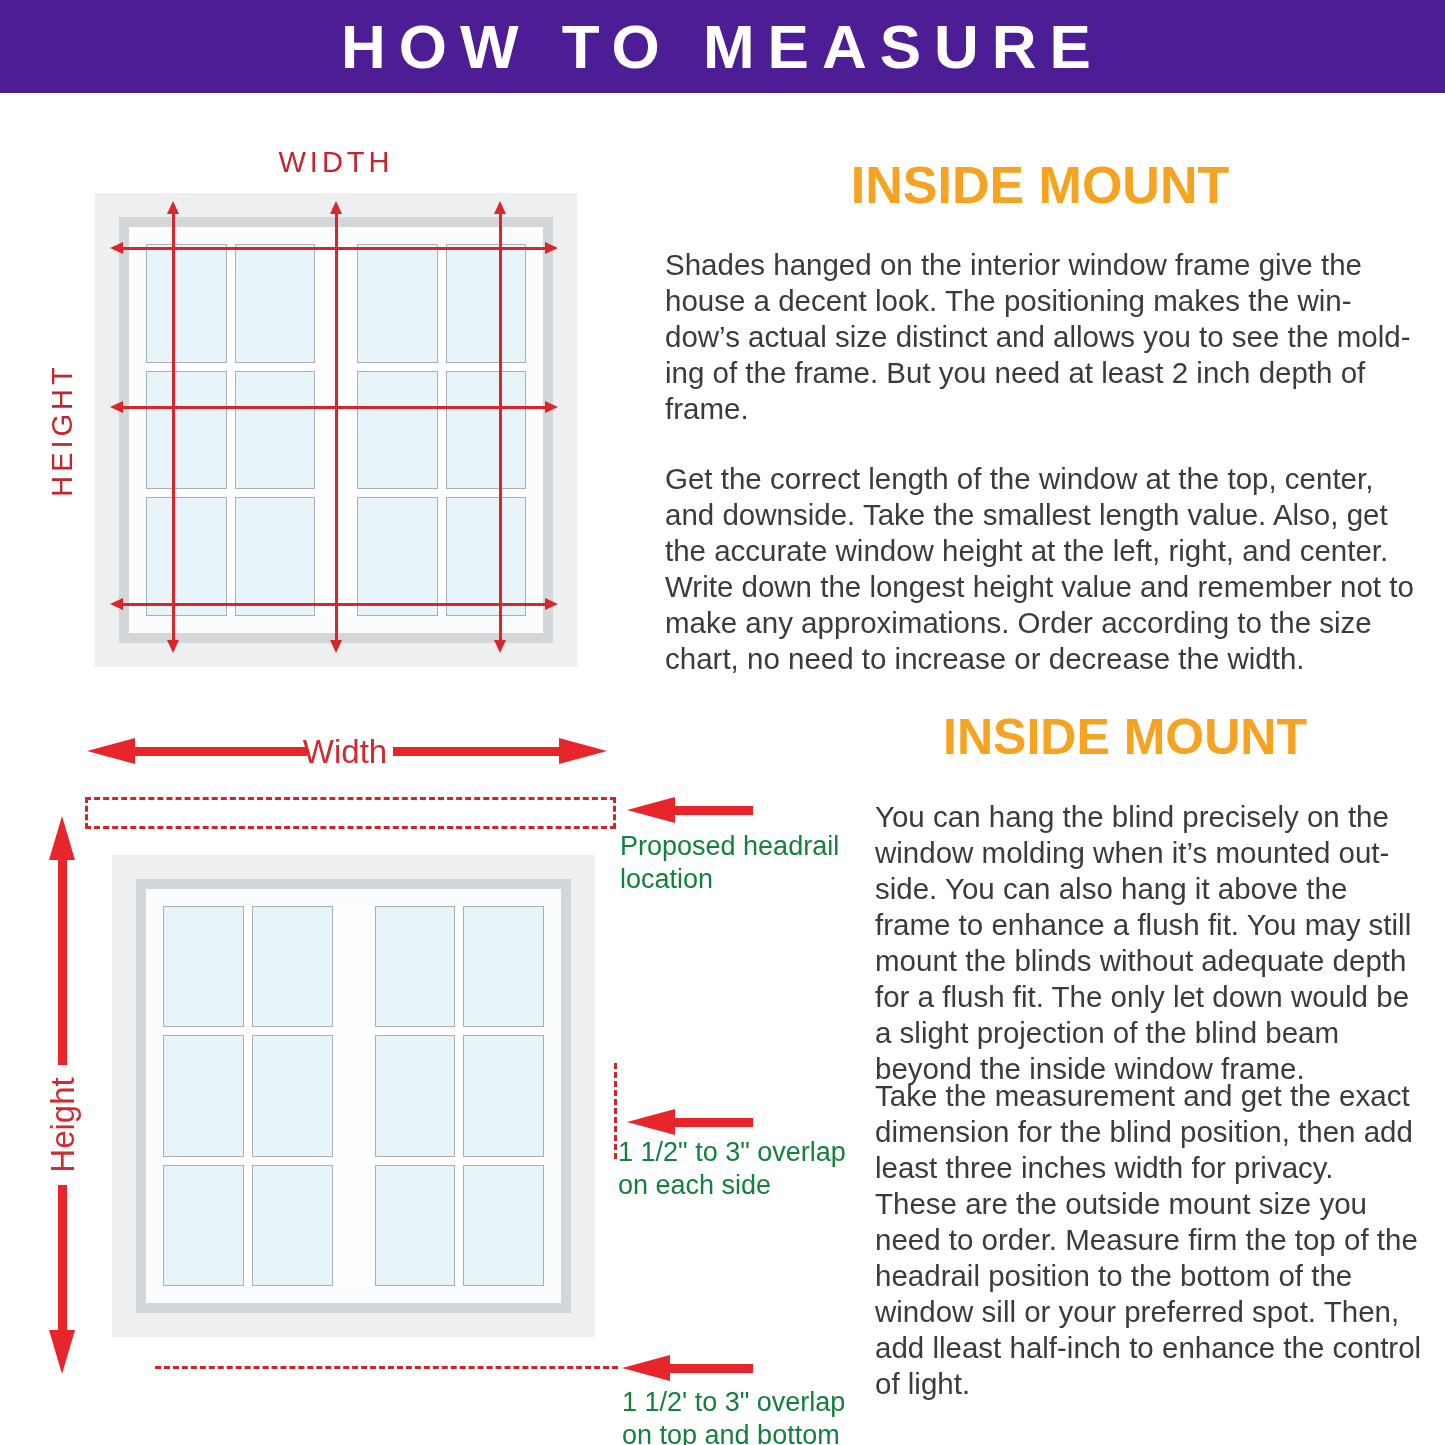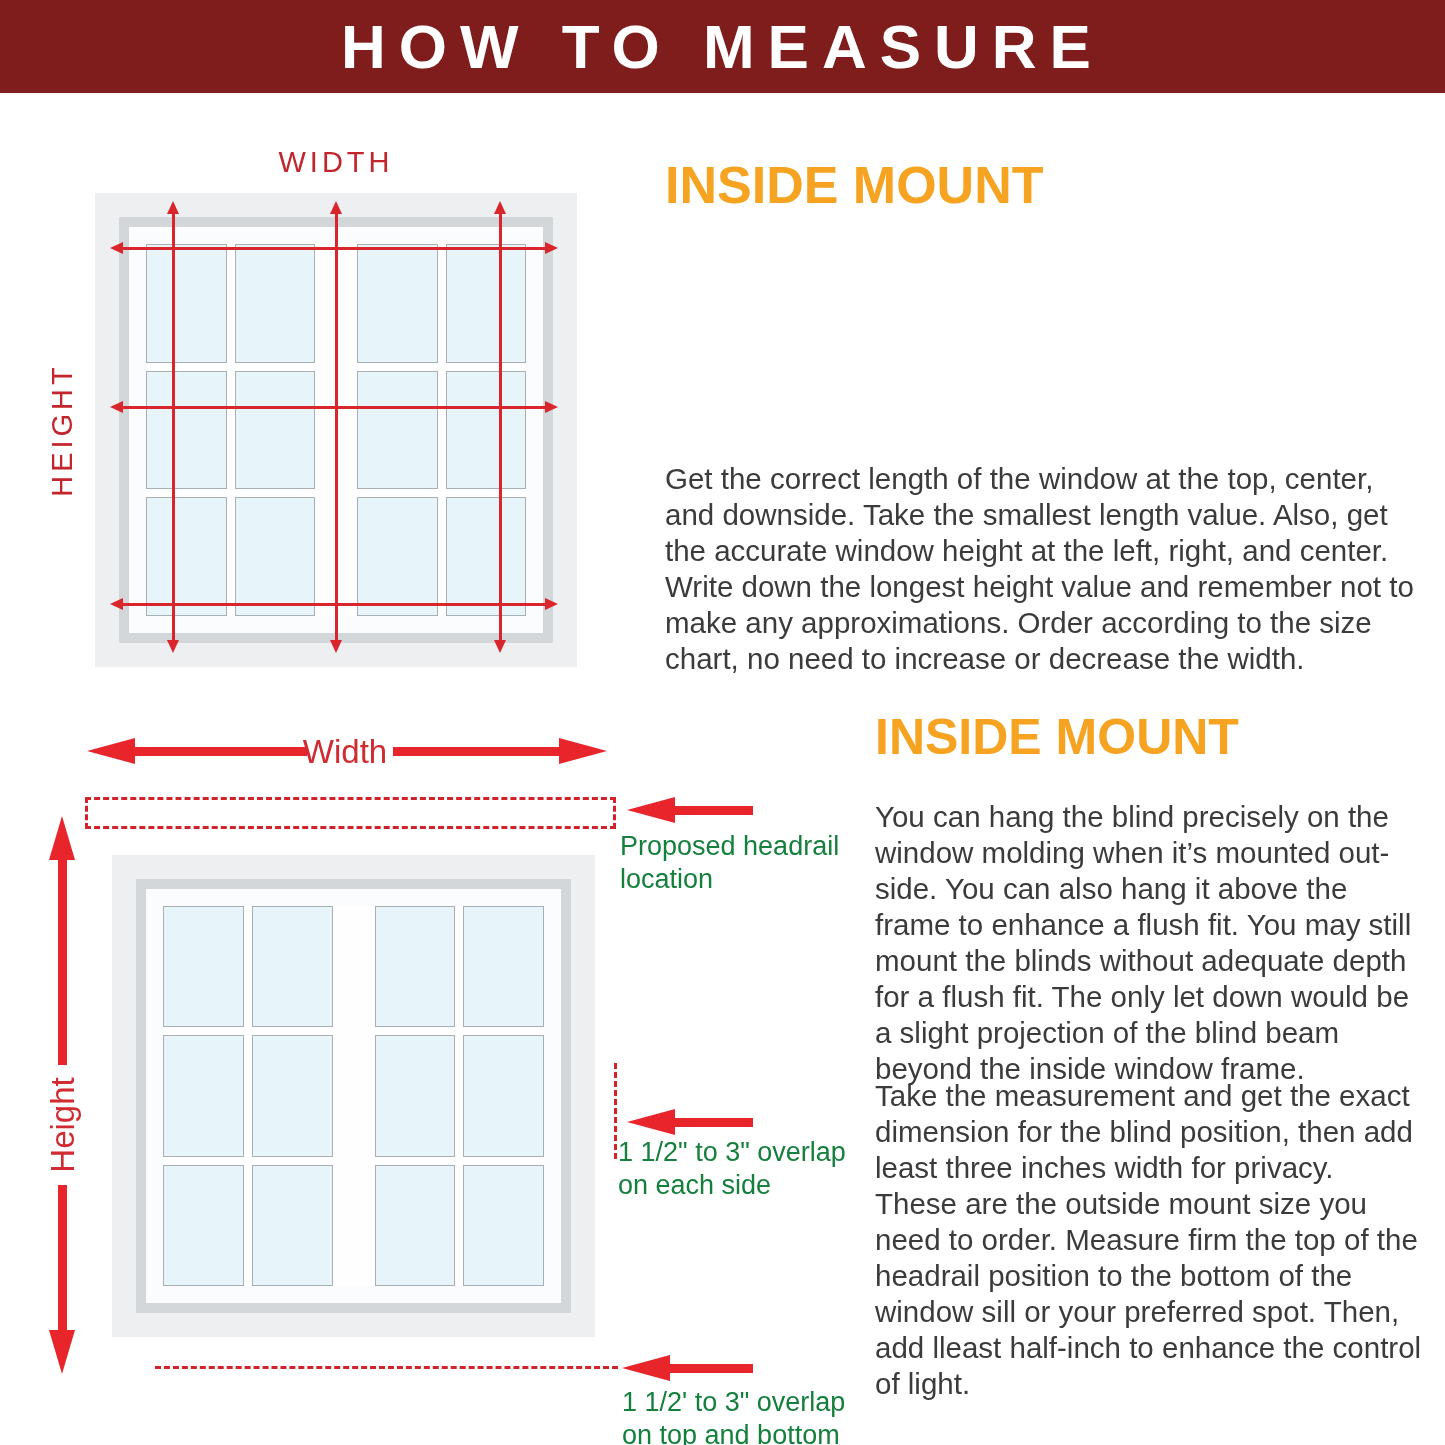--- a/index.html
+++ b/index.html
@@ -4,30 +4,30 @@
 <style>
   html,body { margin:0; padding:0; background:#ffffff; }
   #canvas {
     position:relative; width:1445px; height:1445px; overflow:hidden;
     background:#ffffff; font-family:"Liberation Sans", sans-serif;
   }
 
   
   .banner {
     position:absolute; left:0; top:0; width:1445px; height:93px;
-    background:#7f1d1d; display:flex; align-items:center; justify-content:center;
+    background:#4c1d95; display:flex; align-items:center; justify-content:center;
   }
   .banner h1 {
     margin:0; color:#ffffff; font-size:62px; font-weight:bold;
     letter-spacing:13px; white-space:nowrap;
   }
 
   
   .sec-head {
-    position:absolute; font-weight:bold; color:#f5a321;
+    position:absolute; text-align:center; font-weight:bold; color:#f5a321;
     white-space:nowrap;
   }
   .head-inside  { left:665px; top:155px; width:750px; font-size:52px; }
   .head-outside { left:875px; top:708px; width:500px; font-size:50px; }
   .para {
     position:absolute; color:#3b3b3b; font-size:29.5px; line-height:36px;
     white-space:pre-line;
   }
 
   
@@ -129,20 +129,25 @@
   </div>
 
   <div class="thin-h" style="left:123px; top:247px; width:422px;"></div>
   <div class="thin-h" style="left:123px; top:406px; width:422px;"></div>
   <div class="thin-h" style="left:123px; top:603px; width:422px;"></div>
   <div class="thin-v" style="left:172px; top:214px; height:426px;"></div>
   <div class="thin-v" style="left:335px; top:214px; height:426px;"></div>
   <div class="thin-v" style="left:499px; top:214px; height:426px;"></div>
 
   <div class="sec-head head-inside">INSIDE MOUNT</div>
+  <div class="para" style="left:665px; top:247px; width:765px;">Shades hanged on the interior window frame give the
+house a decent look. The positioning makes the win-
+dow’s actual size distinct and allows you to see the mold-
+ing of the frame. But you need at least 2 inch depth of
+frame.</div>
   <div class="para" style="left:665px; top:461px; width:765px;">Get the correct length of the window at the top, center,
 and downside. Take the smallest length value. Also, get
 the accurate window height at the left, right, and center.
 Write down the longest height value and remember not to
 make any approximations. Order according to the size
 chart, no need to increase or decrease the width.</div>
 
   <div class="sec-head head-outside">INSIDE MOUNT</div>
   <div class="para" style="left:875px; top:799px; width:550px;">You can hang the blind precisely on the
 window molding when it’s mounted out-

